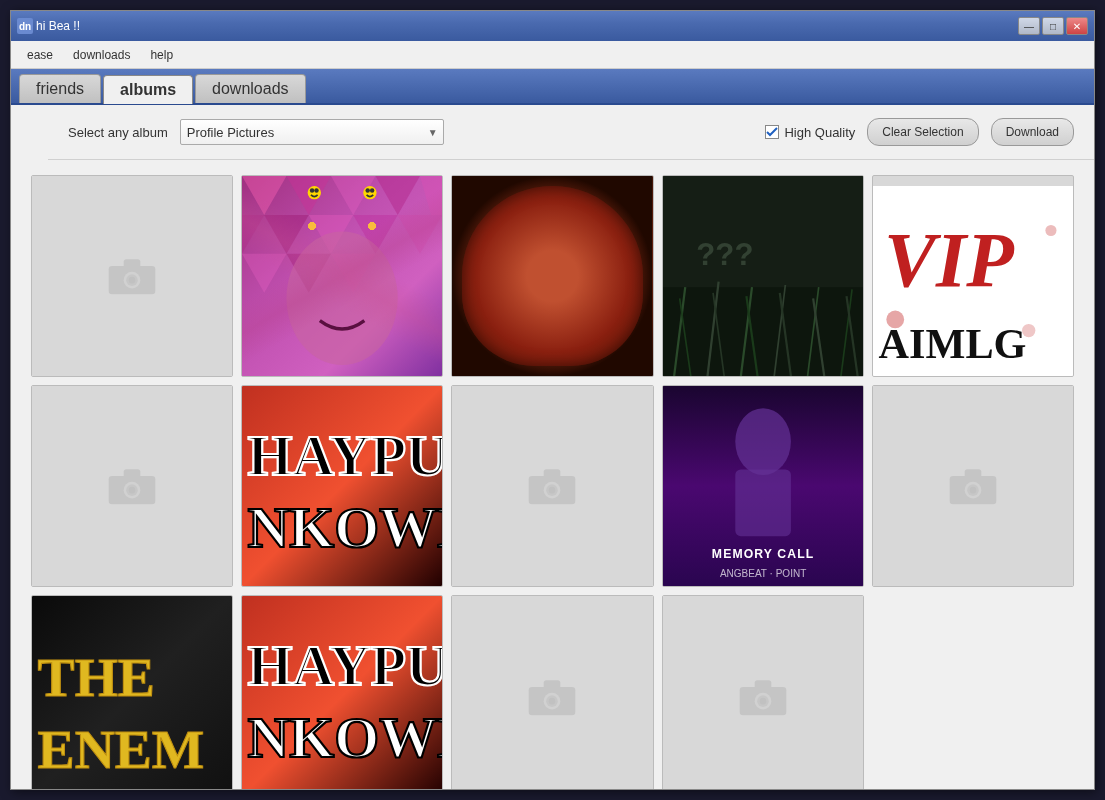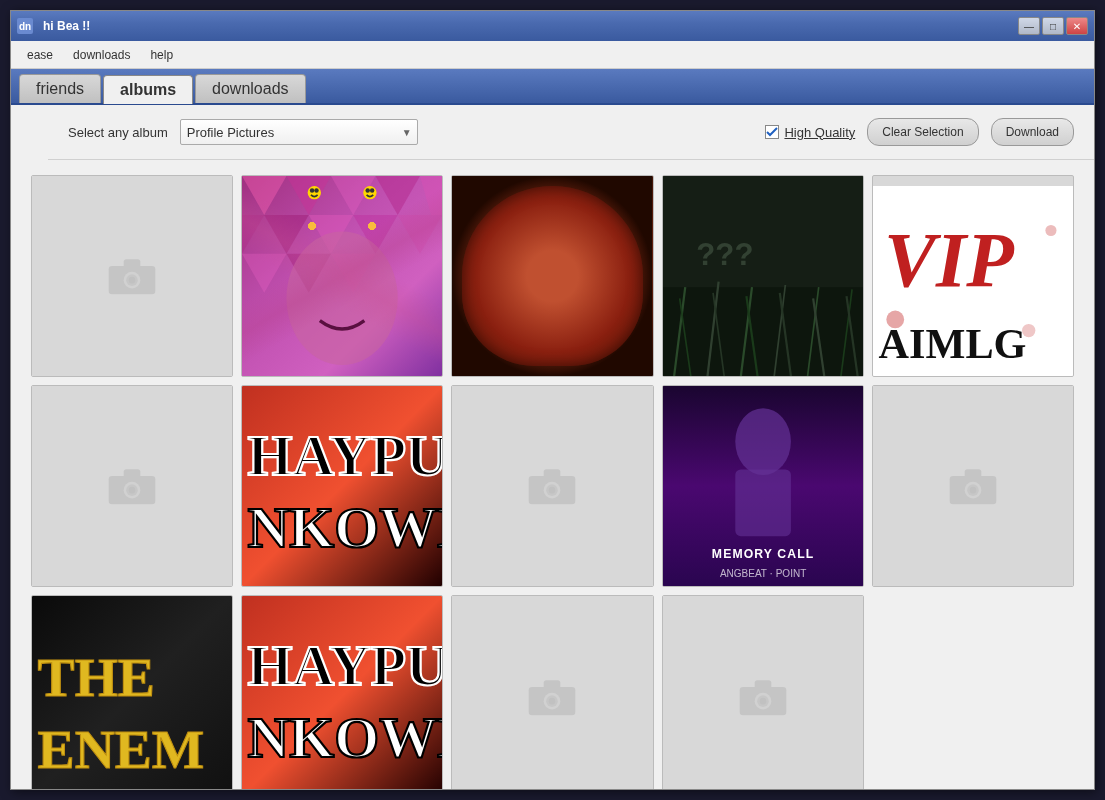--- a/index.html
+++ b/index.html
@@ -29,38 +29,38 @@
       background: linear-gradient(to bottom, #5a7abf 0%, #4a6aaf 40%, #3a5a9f 100%);
       display: flex;
       align-items: center;
       justify-content: space-between;
       padding: 0 6px;
       flex-shrink: 0;
     }
     .titlebar-left {
       display: flex;
       align-items: center;
-      gap: 10px;
+      gap: 3px;
     }
     .titlebar-icon {
       width: 16px;
       height: 16px;
       background: #6a8ad0;
       border-radius: 2px;
       font-size: 10px;
       color: white;
       display: flex;
       align-items: center;
       justify-content: center;
       font-weight: bold;
     }
     .titlebar-title {
       color: white;
       font-size: 12px;
-      font-weight: bold;
+      font-weight: normal;
     }
     .titlebar-controls {
       display: flex;
       gap: 2px;
     }
     .titlebar-btn {
       width: 22px;
       height: 18px;
       background: linear-gradient(to bottom, #d0d8e8, #b0b8c8);
       border: 1px solid #888;
@@ -147,21 +147,21 @@
       gap: 12px;
       flex-shrink: 0;
       margin-left: 37px;
     }
     .controls-label {
       font-size: 13px;
       color: #333;
       white-space: nowrap;
     }
     .album-select {
-      width: 238px;
+      width: 264px;
       height: 26px;
       border: 1px solid #aaa;
       background: linear-gradient(to bottom, #fff, #f0f0f0);
       padding: 4px 6px;
       font-size: 13px;
       color: #333;
       cursor: pointer;
       border-radius: 2px;
       appearance: none;
       -webkit-appearance: none;
@@ -193,21 +193,20 @@
       border: 1px solid #888;
       background: #fff;
       display: flex;
       align-items: center;
       justify-content: center;
       cursor: pointer;
     }
     .hq-label {
       font-size: 13px;
       color: #333;
-      text-decoration: underline;
     }
 
     .btn {
       padding: 4px 14px;
       height: 28px;
       border: 1px solid #999;
       border-radius: 12px;
       background: linear-gradient(to bottom, #e8e8e8, #d0d0d0);
       color: #333;
       font-size: 12px;

